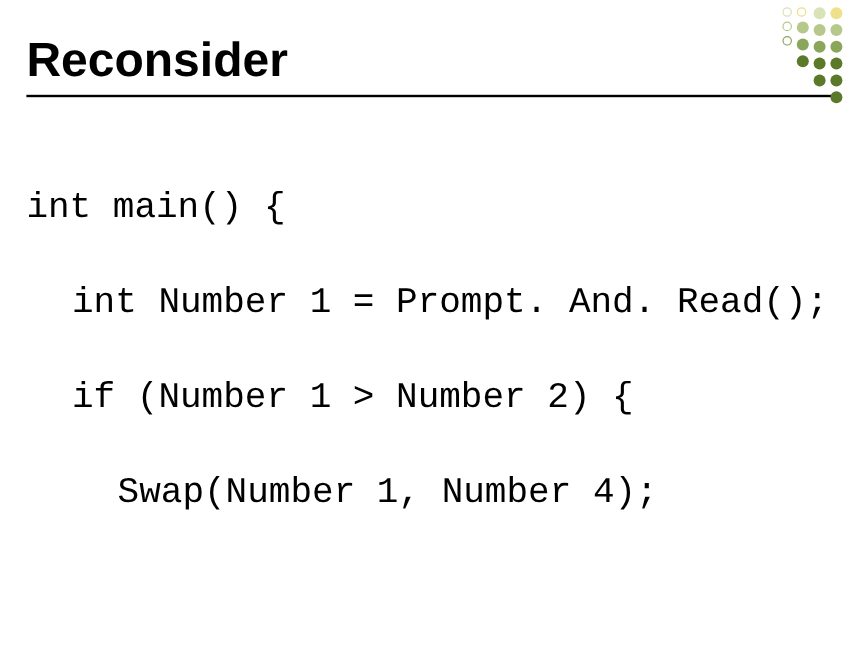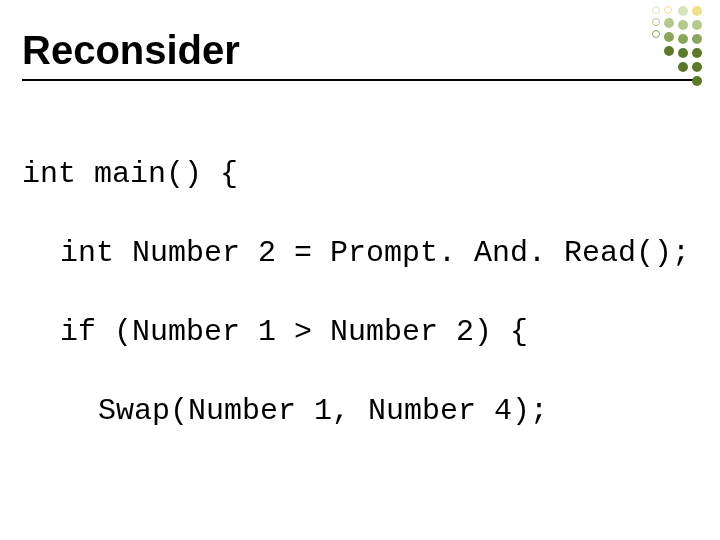--- a/index.html
+++ b/index.html
@@ -88,19 +88,19 @@
     <span class="dot" style="background:#5a7a2a"></span>
   </div>
 </div>
 
 <div class="title-wrap">
   <div class="title">Reconsider</div>
 </div>
 
 <div class="code">
 <div>int main() {</div>
-<div class="indent1">int Number 2 = Prompt. And. Read();</div>
+<div class="indent1">int Number 1 = Prompt. And. Read();</div>
 <div class="indent1">if (Number 1 &gt; Number 2) {</div>
 <div class="indent2">Swap(Number 1, Number 4);</div>
 
 
 
 </div>
 
 </body></html>

